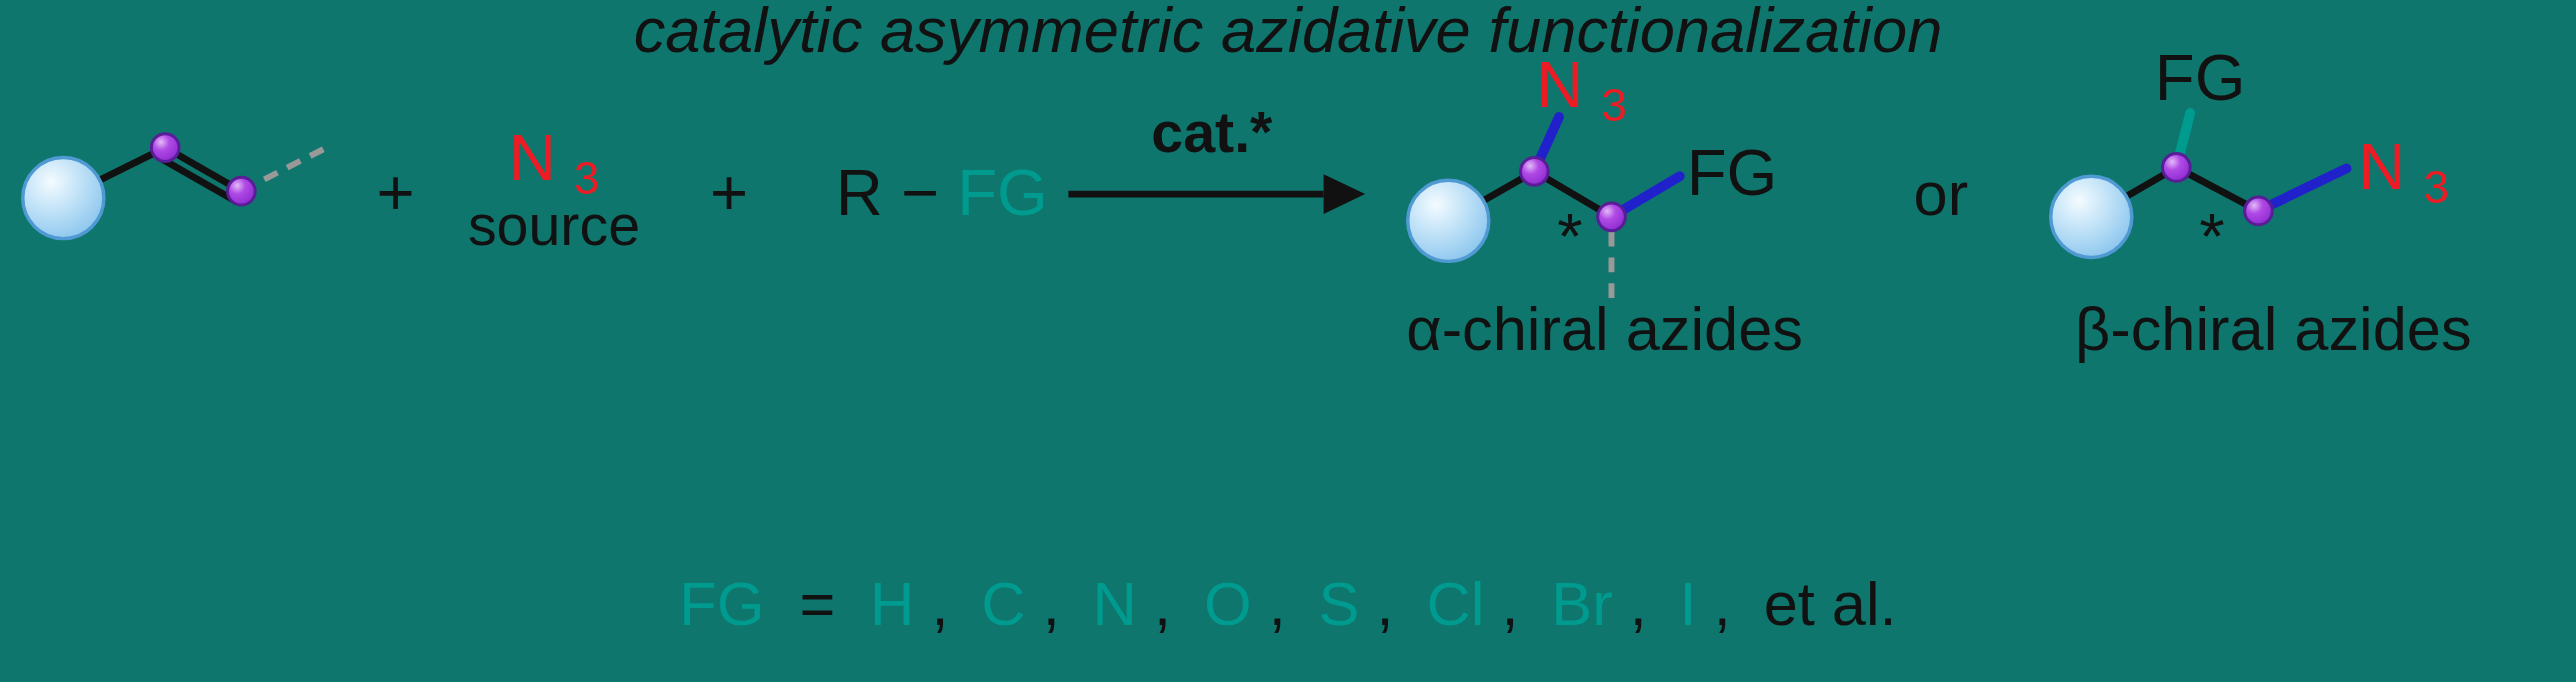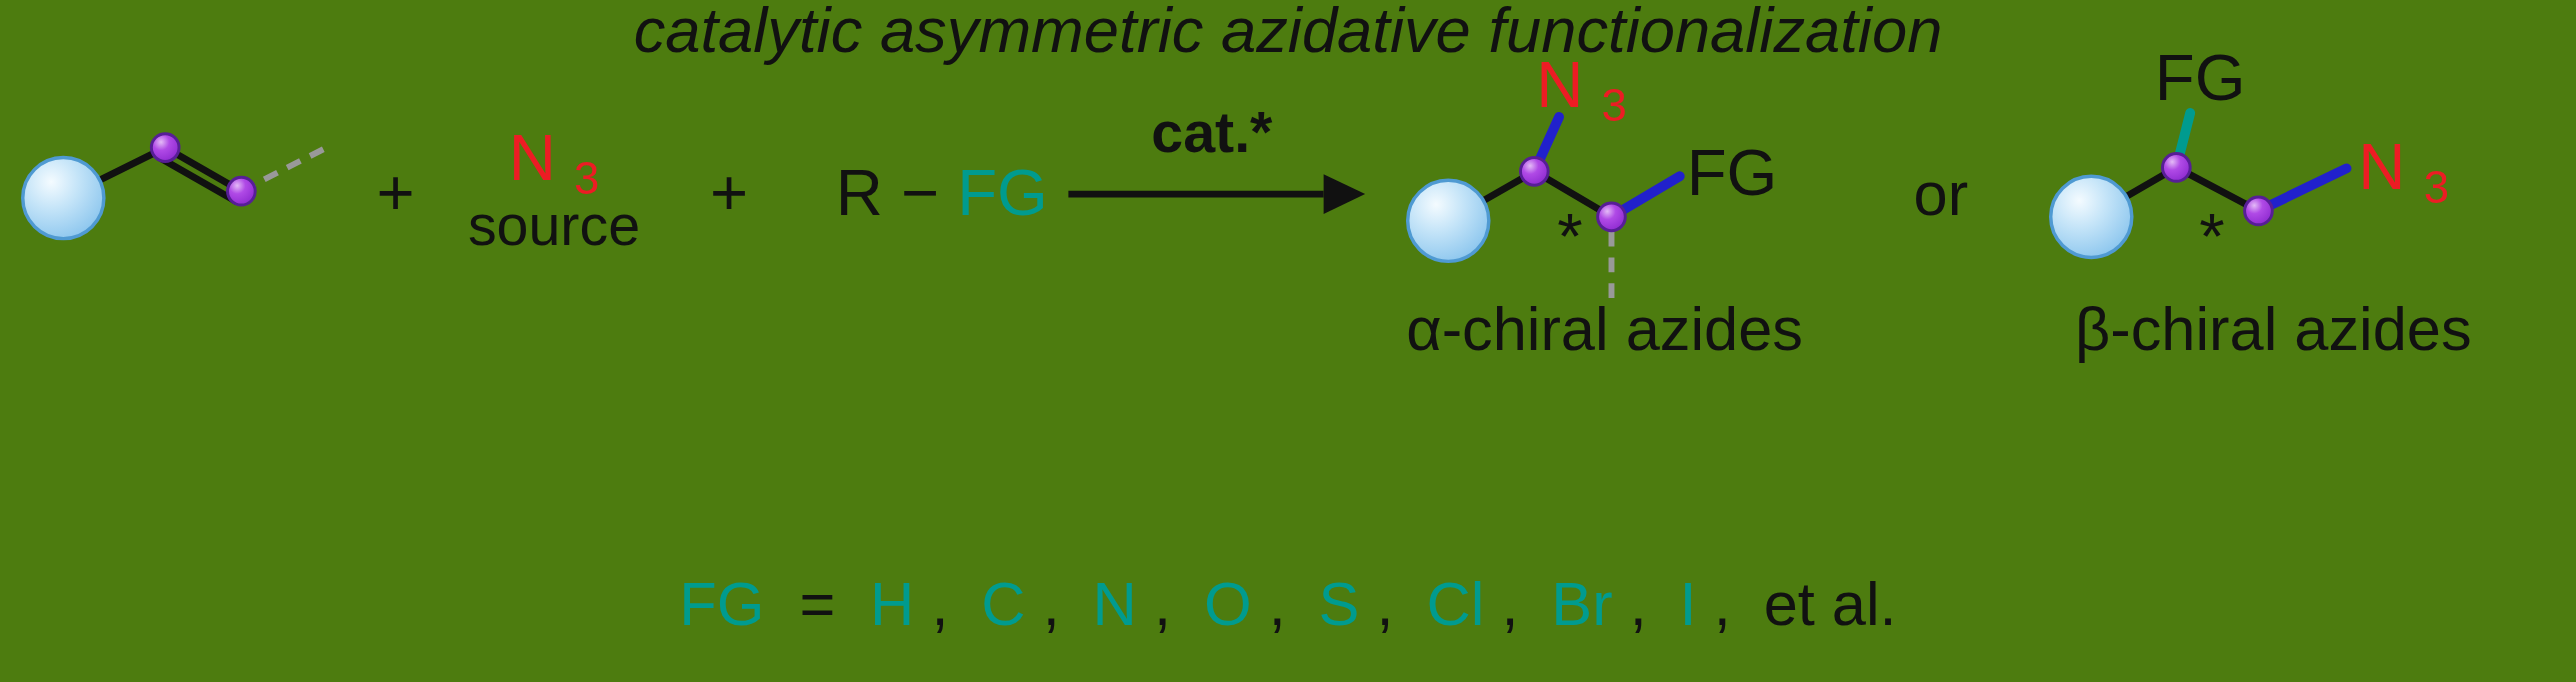--- a/index.html
+++ b/index.html
@@ -1,20 +1,20 @@
 <!DOCTYPE html>
 <html><head>
 <meta charset="utf-8">
 <style>
   html, body { margin: 0; padding: 0; background: #ffffff; }
   .canvas {
     position: relative;
     width: 2576px;
     height: 683px;
-    background: #4d7c0f;
+    background: #0f766e;
     overflow: hidden;
   }
   svg { display: block; }
   text {
     font-family: "Liberation Sans", sans-serif;
     fill: #111111;
   }
   .italic { font-style: italic; }
   .bold   { font-weight: bold; }
 </style>

